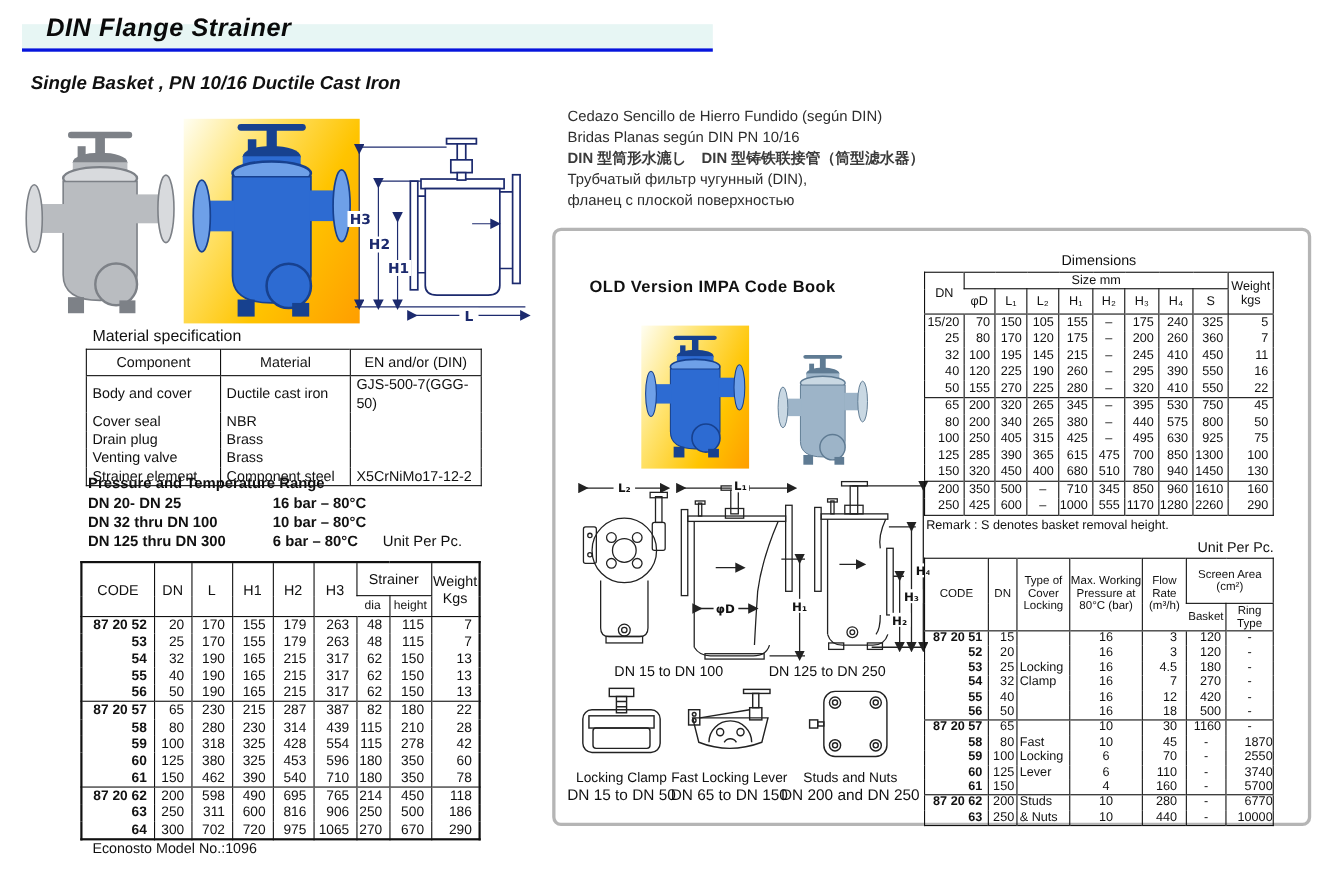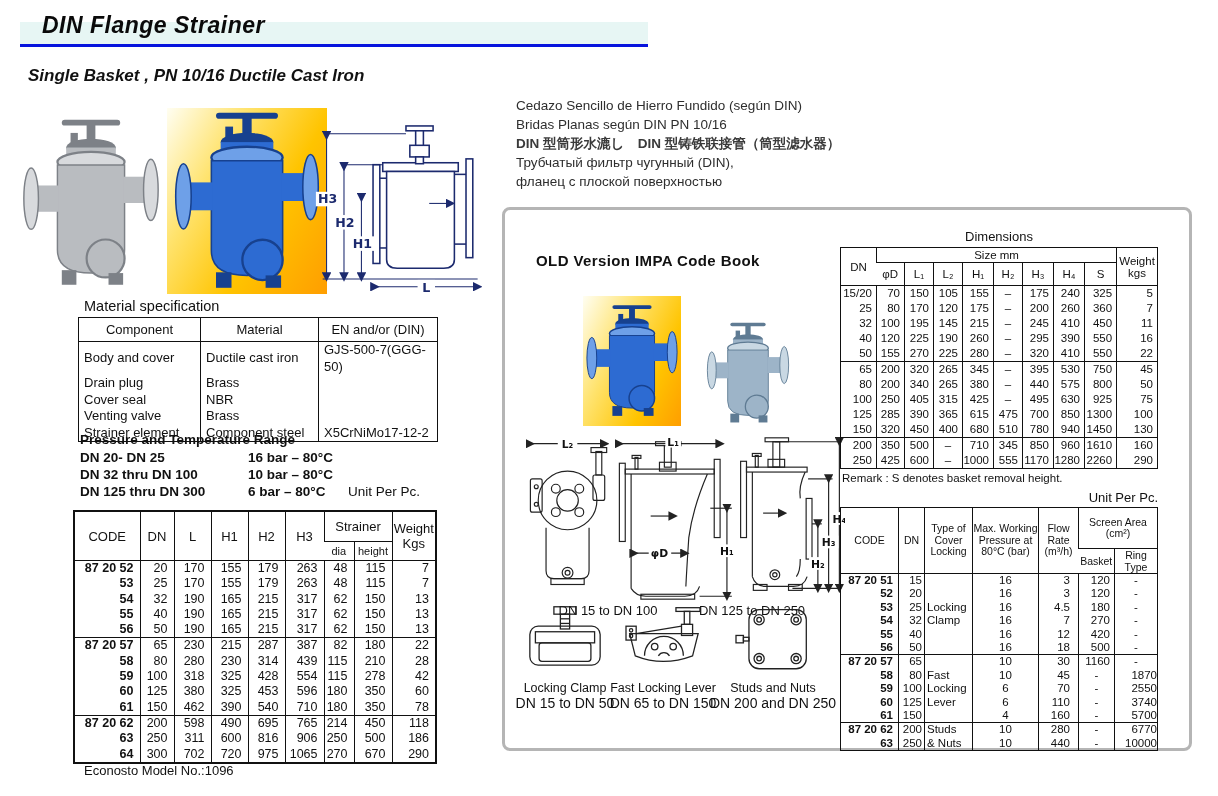--- a/index.html
+++ b/index.html
@@ -75,21 +75,21 @@
          border:3px solid #b5b5b5;border-radius:8px;background:#fff;}
   #impa-title{position:absolute;left:31px;top:42px;font-size:15px;font-weight:700;letter-spacing:.4px;}
   #panel-photo-blue{left:78px;top:86px;width:98px;height:130px;
     background:linear-gradient(115deg,#fffef2 0%,#ffe36e 35%,#ffc400 70%,#ff9e00 100%);}
   #panel-photo-steel{left:196px;top:110px;width:94px;height:106px;}
   #panel-drawings{position:absolute;left:10px;top:220px;width:330px;height:176px;}
   #panel-drawings svg{width:100%;height:100%;}
   .draw-caption{position:absolute;top:393px;transform:translateX(-50%);font-size:13px;white-space:nowrap;}
   #cap-small{left:103px;} #cap-large{left:247px;}
 
-  .lock-fig{position:absolute;top:394px;width:140px;transform:translateX(-50%);text-align:center;}
+  .lock-fig{position:absolute;top:413px;width:140px;transform:translateX(-50%);text-align:center;}
   .lock-fig svg{width:96px;height:74px;display:block;margin:0 auto;}
   .lock-fig .l1{font-size:12.5px;margin-top:3px;}
   .lock-fig .l2{font-size:14px;}
   #lock-0{left:60px;} #lock-1{left:158px;} #lock-2{left:268px;}
 
   
   #dims-col{position:absolute;left:335px;top:19px;width:318px;}
   #dims-title{text-align:center;font-size:13px;margin-bottom:3px;}
   .t-dims{width:318px;border:1.8px solid #111;font-size:11.5px;}
   .t-dims thead tr:first-child th{height:14px;font-size:11.5px;}
@@ -224,27 +224,27 @@
           <th>EN and/or (DIN)</th>
         </tr>
       </thead>
       <tbody>
           <tr>
             <td>Body and cover</td>
             <td>Ductile cast iron</td>
             <td>GJS-500-7(GGG-50)</td>
           </tr>
           <tr>
+            <td>Cover seal</td>
+            <td>NBR</td>
+            <td></td>
+          </tr>
+          <tr>
             <td>Drain plug</td>
             <td>Brass</td>
-            <td></td>
-          </tr>
-          <tr>
-            <td>Cover seal</td>
-            <td>NBR</td>
             <td></td>
           </tr>
           <tr>
             <td>Venting valve</td>
             <td>Brass</td>
             <td></td>
           </tr>
           <tr>
             <td>Strainer element</td>
             <td>Component steel</td>

